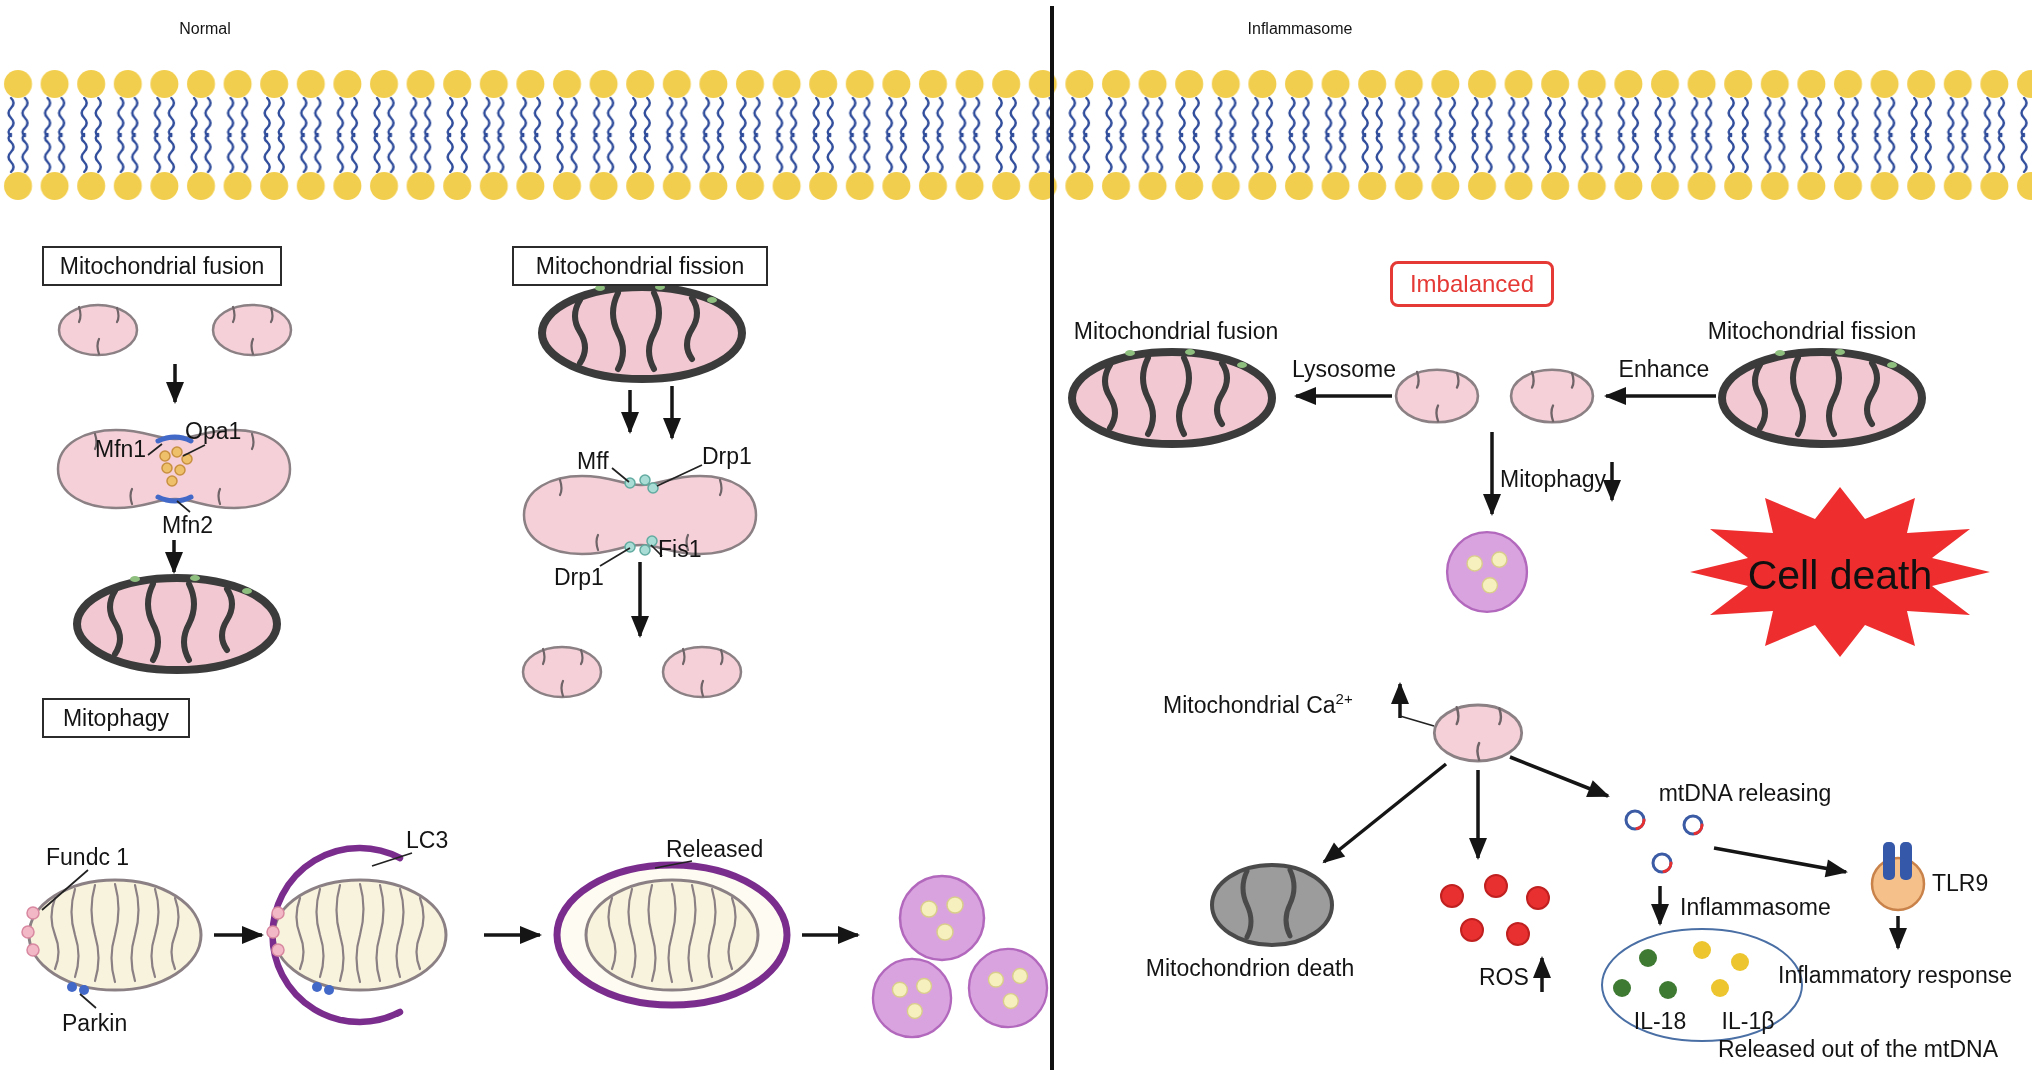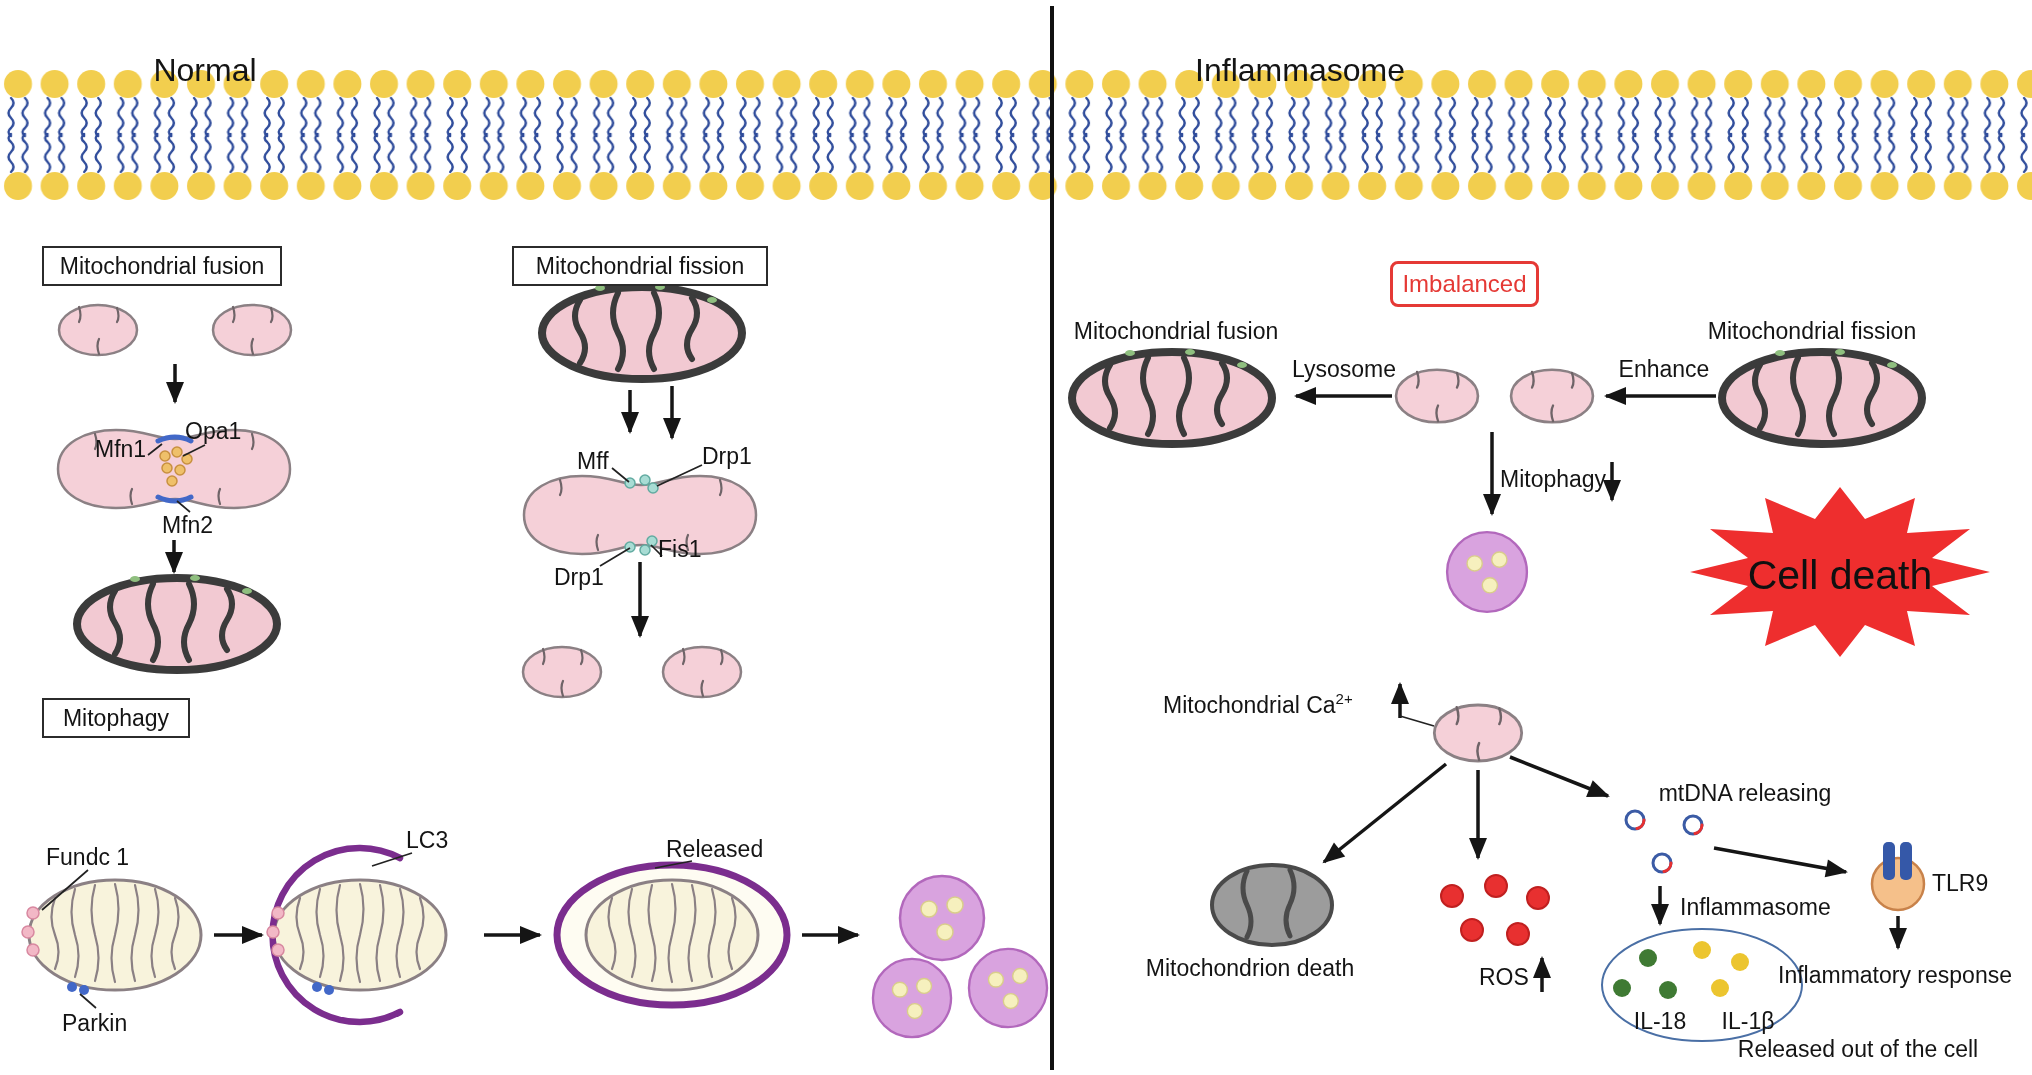--- a/index.html
+++ b/index.html
@@ -2,21 +2,21 @@
 <html><head>
 <meta charset="utf-8">
 <style>
   * { margin:0; padding:0; box-sizing:border-box; }
   html,body { background:#ffffff; }
   body { font-family:"Liberation Sans", sans-serif; }
   .canvas { position:relative; width:2032px; height:1075px; background:#fff; overflow:hidden; }
   .gfx { position:absolute; left:0; top:0; }
   .lbl { position:absolute; font-size:23px; color:#141414; white-space:nowrap; line-height:1.15; }
   .ctr { transform:translateX(-50%); }
-  .title { font-size:32px;margin-top:32px; }
+  .title { font-size:16px; }
   .hbox { position:absolute; display:flex; align-items:center; justify-content:center;
           border:2px solid #2b2b2b; background:#fff; font-size:23px; color:#141414; white-space:nowrap; }
   .redbox { position:absolute; display:flex; align-items:center; justify-content:center;
           border:3px solid #E53935; border-radius:8px; background:#fff; font-size:24px; color:#E53935; white-space:nowrap; }
   .celldeath { font-size:41px; font-weight:500; color:#101010; }
   sup { font-size:15px; vertical-align:super; }
   .arrow { stroke:#151515; stroke-width:3.5; marker-end:url(#ah); }
   .ptr { stroke:#222; stroke-width:1.7; fill:none; }
   .tick { stroke:#6f6468; stroke-width:2.2; fill:none; stroke-linecap:round; }
   .blue-mark { stroke:#4268C8; stroke-width:5; fill:none; stroke-linecap:round; }
@@ -224,35 +224,35 @@
 <div class="lbl" style="left:577px;top:448px">Mff</div>
 <div class="lbl" style="left:702px;top:443px">Drp1</div>
 <div class="lbl" style="left:554px;top:564px">Drp1</div>
 <div class="lbl" style="left:658px;top:536px">Fis1</div>
 
 <div class="lbl" style="left:46px;top:844px">Fundc 1</div>
 <div class="lbl" style="left:62px;top:1010px">Parkin</div>
 <div class="lbl" style="left:406px;top:827px">LC3</div>
 <div class="lbl" style="left:666px;top:836px">Released</div>
 
-<div class="redbox" style="left:1390px;top:261px;width:149px;height:46px">Imbalanced</div>
+<div class="redbox" style="left:1390px;top:261px;width:164px;height:46px">Imbalanced</div>
 <div class="lbl ctr" style="left:1176px;top:318px">Mitochondrial fusion</div>
 <div class="lbl ctr" style="left:1812px;top:318px">Mitochondrial fission</div>
 <div class="lbl ctr" style="left:1344px;top:356px">Lysosome</div>
 <div class="lbl ctr" style="left:1664px;top:356px">Enhance</div>
 <div class="lbl" style="left:1500px;top:466px">Mitophagy</div>
 <div class="lbl ctr celldeath" style="left:1840px;top:552px">Cell death</div>
 
 <div class="lbl" style="left:1163px;top:690px">
   <span>Mitochondrial Ca</span><sup>2+</sup>
 </div>
 
 <div class="lbl ctr" style="left:1250px;top:955px">Mitochondrion death</div>
 <div class="lbl" style="left:1479px;top:964px">ROS</div>
 <div class="lbl ctr" style="left:1745px;top:780px">mtDNA releasing</div>
 <div class="lbl" style="left:1680px;top:894px">Inflammasome</div>
 <div class="lbl ctr" style="left:1660px;top:1008px">IL-18</div>
 <div class="lbl ctr" style="left:1748px;top:1008px">IL-1β</div>
-<div class="lbl ctr" style="left:1858px;top:1036px">Released out of the cell</div>
+<div class="lbl ctr" style="left:1858px;top:1036px">Released out of the mtDNA</div>
 <div class="lbl" style="left:1932px;top:870px">TLR9</div>
 <div class="lbl ctr" style="left:1895px;top:962px">Inflammatory response</div>
 
 </div>
 
 </body></html>

